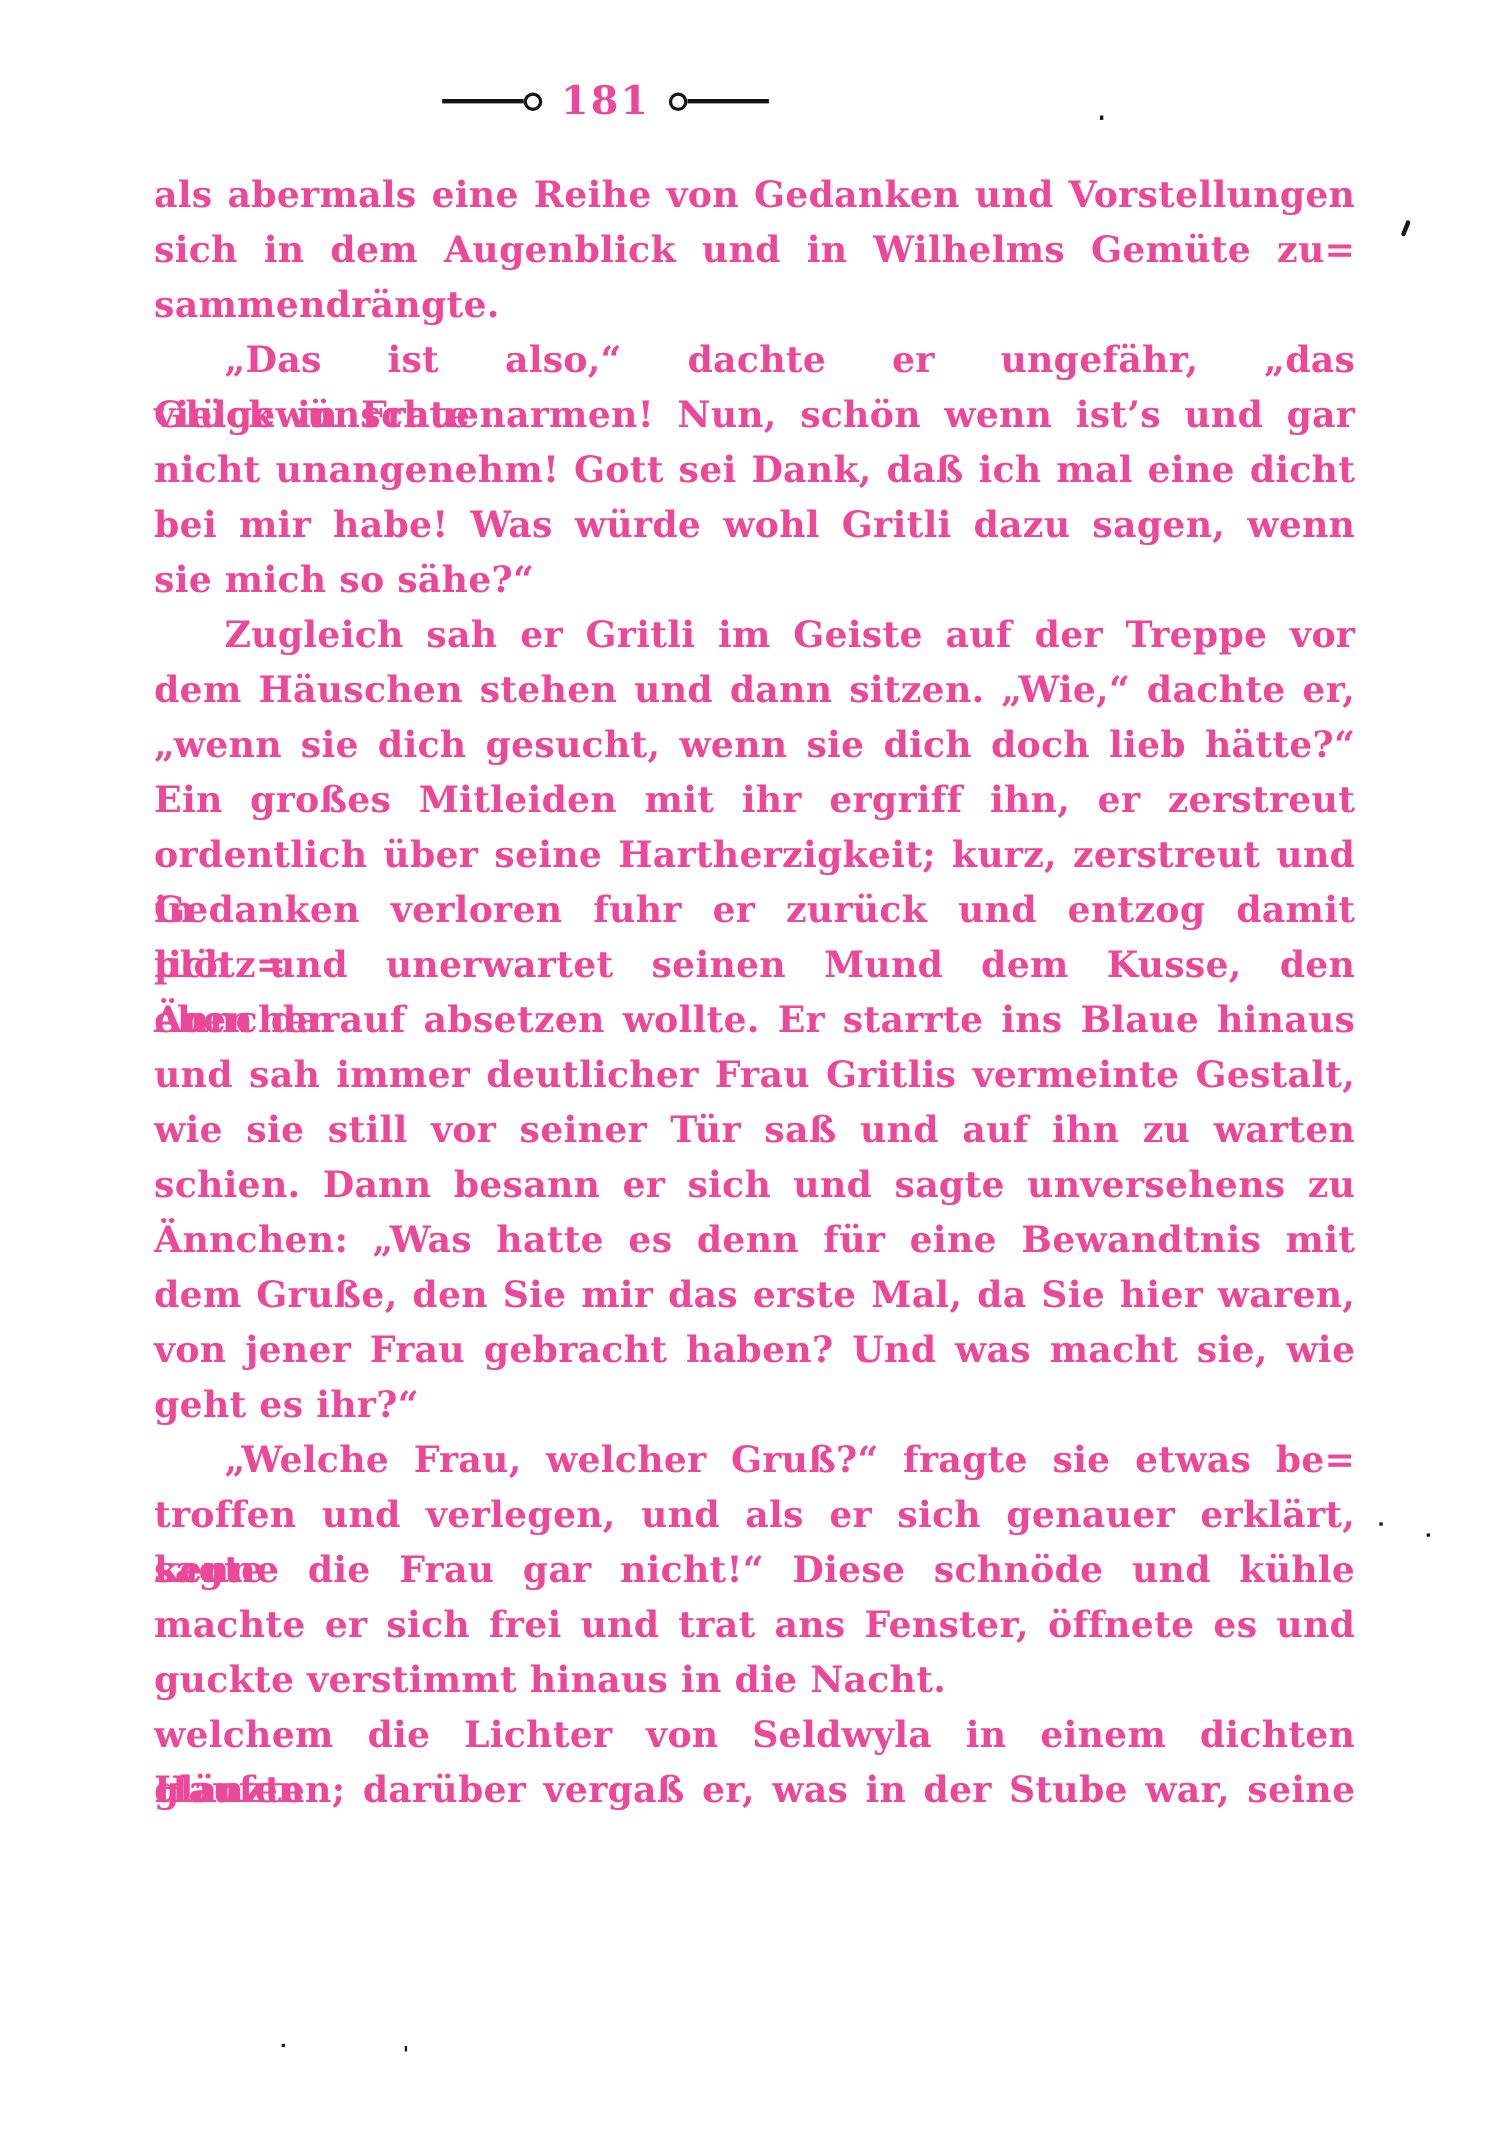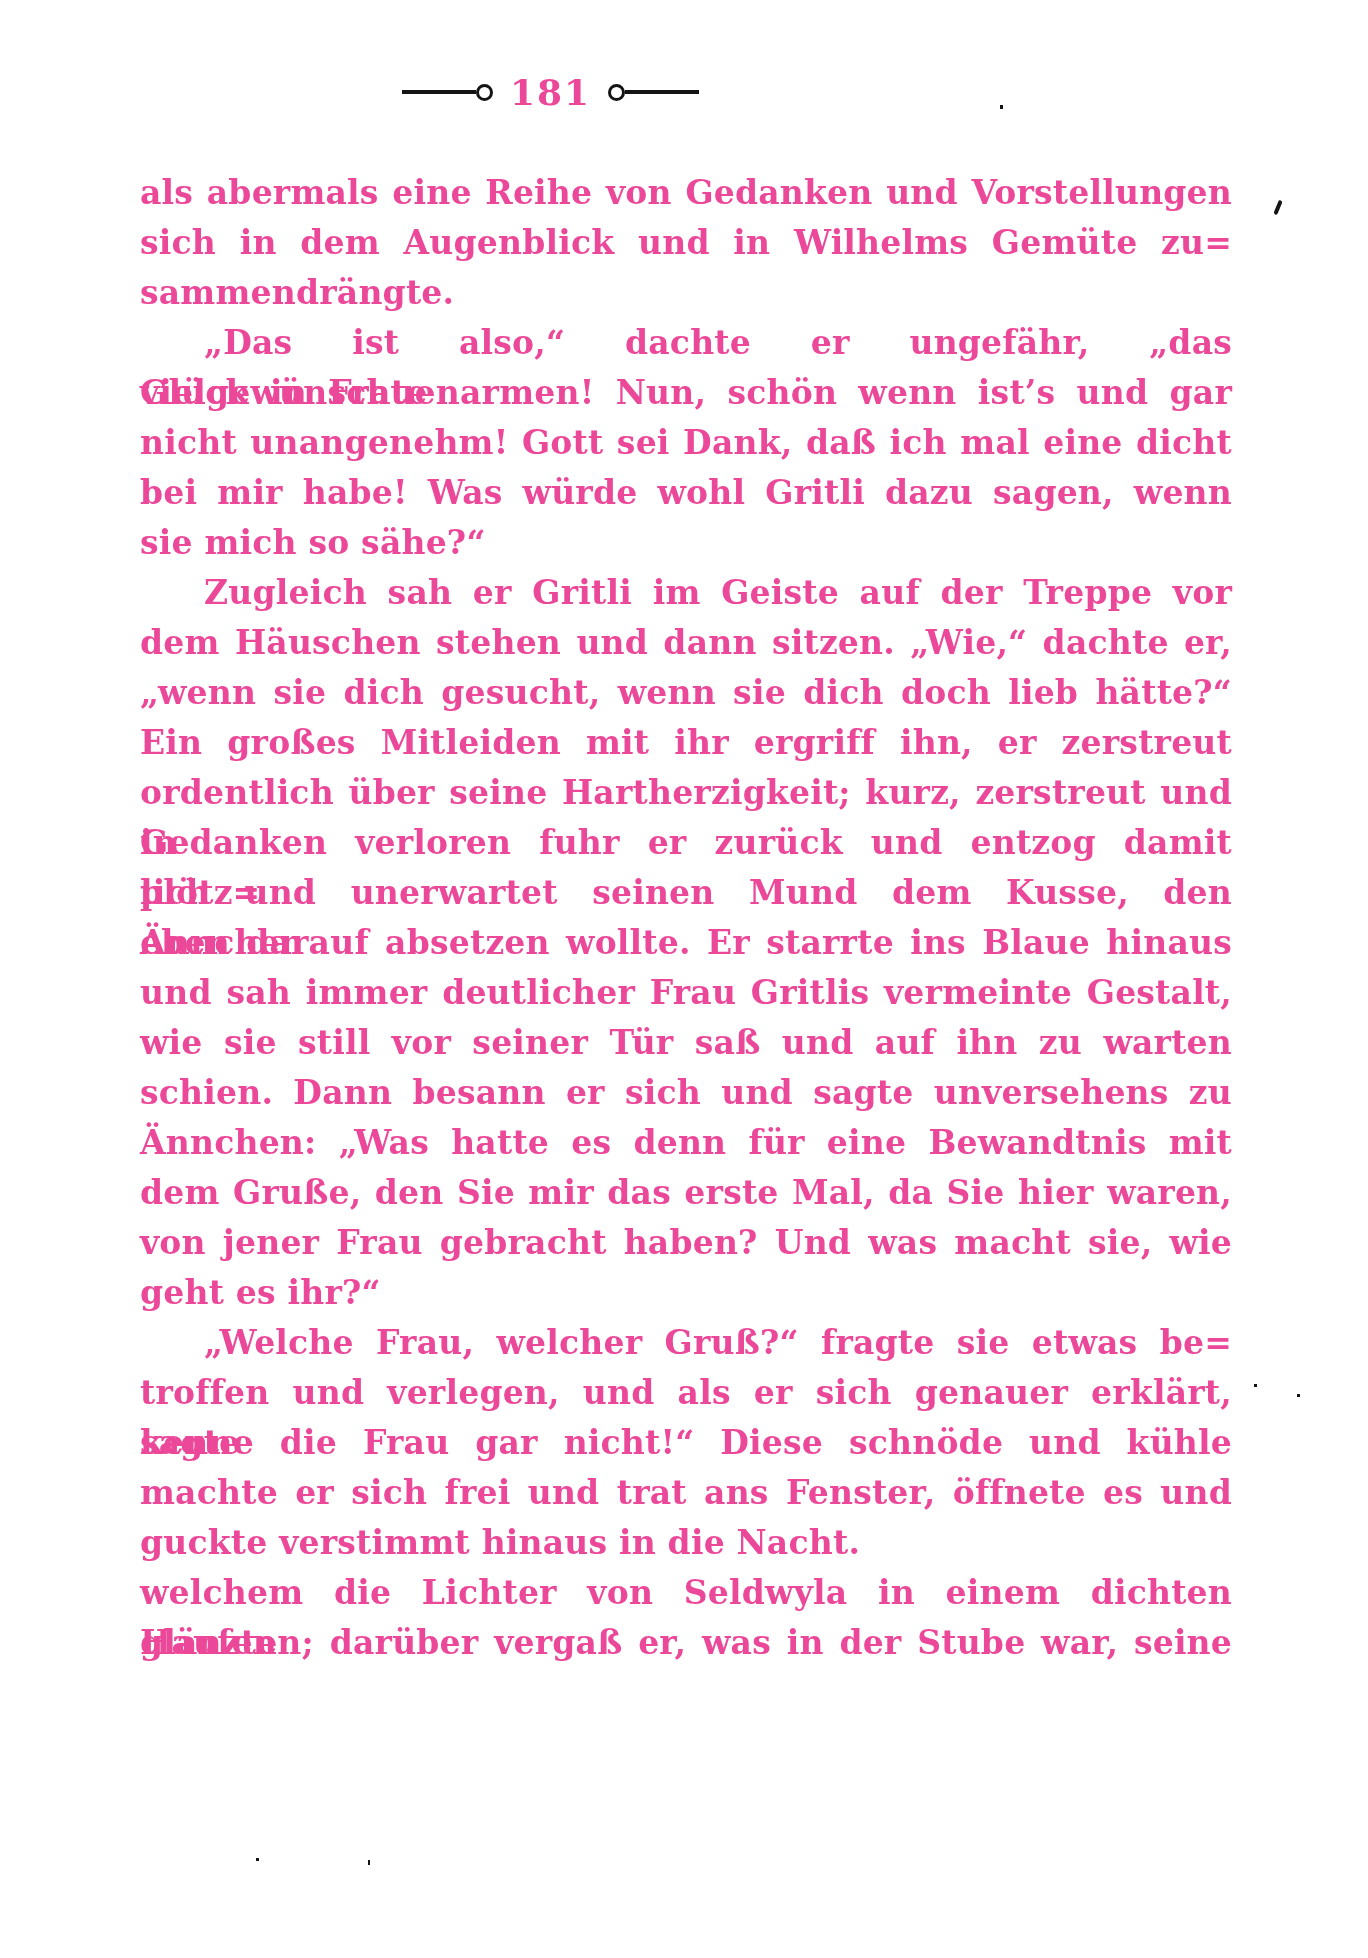--- a/index.html
+++ b/index.html
@@ -44,21 +44,21 @@
   .pagenum {
     font-size: 36px;
     font-weight: bold;
     letter-spacing: 2px;
     line-height: 1;
     padding: 0 4px;
   }
   
   .textblock {
     position: absolute;
-    top: 168px;
+    top: 152px;
     left: 140px;
     width: 1092px;
   }
   .line {
     font-size: 33px;
     font-weight: bold;
     line-height: 50px;
     height: 50px;
     text-align: left;
     white-space: normal;

